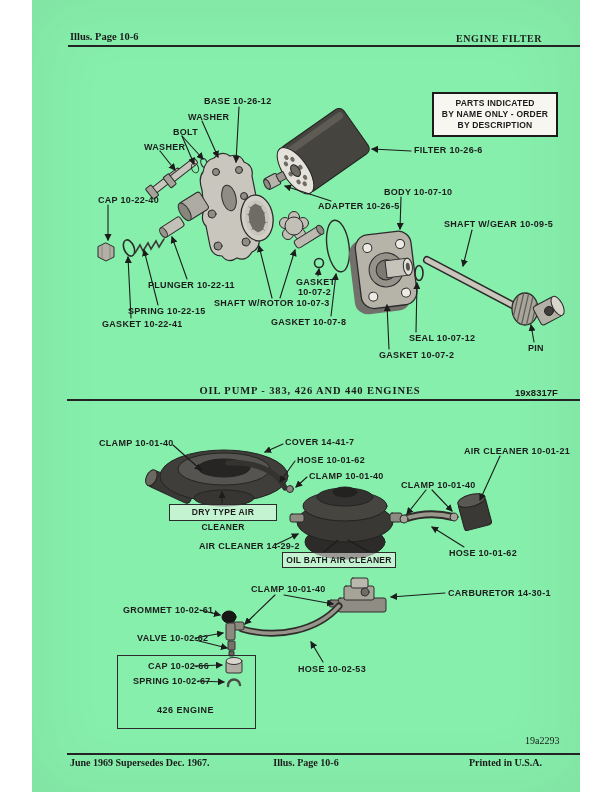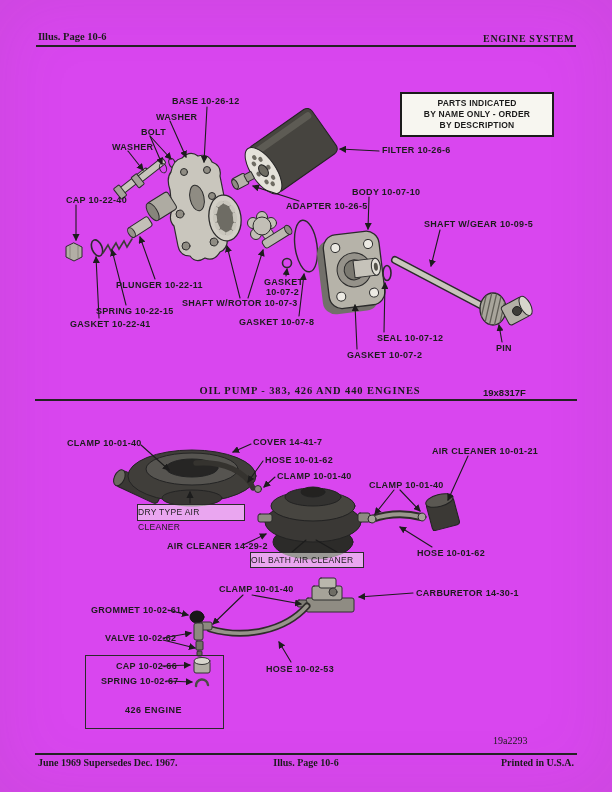--- a/index.html
+++ b/index.html
@@ -1,54 +1,54 @@
 <!DOCTYPE html>
 <html><head>
 <meta charset="utf-8">
 <style>
   html,body { margin:0; padding:0; background:#ffffff; }
   .page {
-    position:relative; width:612px; height:792px; margin:0 auto;
-    background:#d946ef; color:#1b1b1b; overflow:hidden;
+    position:relative; width:548px; height:792px; margin:0 auto;
+    background:#86efac; color:#1b1b1b; overflow:hidden;
     font-family:"Liberation Sans", sans-serif;
     box-shadow: inset 0 0 70px rgba(90,85,70,0.10);
   }
   .abs { position:absolute; white-space:nowrap; }
   .lbl { position:absolute; white-space:nowrap; z-index:3;
          font-size:9px; font-weight:bold; letter-spacing:0.3px; color:#1c1c1c;text-align:right; }
   .serif { font-family:"Liberation Serif", serif; }
   .hdr-left  { left:38px; top:31px; font-size:10.5px; font-weight:bold; }
   .hdr-title { left:0; right:0; top:23px; text-align:center; font-size:18px;
                font-weight:bold; letter-spacing:1.6px; }
   .hdr-right { right:38px; top:33px; font-size:10px; font-weight:bold; letter-spacing:0.6px; }
   .rule { position:absolute; background:#232323; z-index:2; }
   .caption { position:absolute; left:0; right:0; text-align:center;
              font-size:10.5px; font-weight:bold; letter-spacing:0.9px; z-index:3;margin-left:8px; }
   .notice { position:absolute; left:400px; top:92px; width:118px; z-index:3;
-            border:2px solid #1b1b1b; background:#f7f6f0; padding:4px 16px;
+            border:2px solid #1b1b1b; background:#f7f6f0; padding:4px 2px;
             text-align:center; font-size:8.5px; font-weight:bold; line-height:11px;
             letter-spacing:0.2px; }
   .part-box { position:absolute; z-index:3; border:1.5px solid #2b2b2b;
-              background:rgba(247,246,240,0.55); 
-              font-size:8.5px; font-weight:normal; letter-spacing:0.3px; }
+              background:rgba(247,246,240,0.55); text-align:center;
+              font-size:8.5px; font-weight:bold; letter-spacing:0.3px; }
   .engine-box { position:absolute; left:85px; top:655px; width:137px; height:72px;
                 border:1.5px solid #2b2b2b; z-index:2; }
   .fig-num { position:absolute; z-index:3; font-size:9.5px; font-weight:bold;margin-top:25px; }
   .footer-left  { left:38px; top:757px; font-size:10px; font-weight:bold; }
   .footer-center{ left:0; right:0; top:757px; text-align:center; font-size:10px; font-weight:bold; }
   .footer-right { right:38px; top:757px; font-size:10px; font-weight:bold; }
   svg.art { position:absolute; left:0; top:0; z-index:1; }
 </style>
 </head>
 <body>
 
 <div class="page">
 
   <div class="abs serif hdr-left">Illus. Page 10-6</div>
-  <div class="abs serif hdr-right">ENGINE SYSTEM</div>
+  <div class="abs serif hdr-right">ENGINE FILTER</div>
   <div class="rule" style="left:36px; top:45px; width:540px; height:2px;"></div>
 
   <div class="notice">
     <div>PARTS INDICATED</div>
     <div>BY NAME ONLY - ORDER</div>
     <div>BY DESCRIPTION</div>
   </div>
 
   <svg class="art" width="612" height="792" viewBox="0 0 612 792">
     <defs>
@@ -275,21 +275,21 @@
   </svg>
 
   <span class="lbl" style="left:172px;top:96px">BASE 10-26-12</span>
   <span class="lbl" style="left:156px;top:112px">WASHER</span>
   <span class="lbl" style="left:141px;top:127px">BOLT</span>
   <span class="lbl" style="left:112px;top:142px">WASHER</span>
   <span class="lbl" style="left:66px;top:195px">CAP 10-22-40</span>
   <span class="lbl" style="left:382px;top:145px">FILTER 10-26-6</span>
   <span class="lbl" style="left:286px;top:201px">ADAPTER 10-26-5</span>
   <span class="lbl" style="left:352px;top:187px">BODY 10-07-10</span>
-  <span class="lbl" style="left:424px;top:219px">SHAFT W/GEAR 10-09-5</span>
+  <span class="lbl" style="left:412px;top:219px">SHAFT W/GEAR 10-09-5</span>
   <span class="lbl" style="left:116px;top:280px">PLUNGER 10-22-11</span>
   <span class="lbl" style="left:182px;top:298px">SHAFT W/ROTOR 10-07-3</span>
   <span class="lbl" style="left:264px;top:277px">GASKET</span>
   <span class="lbl" style="left:266px;top:287px">10-07-2</span>
   <span class="lbl" style="left:96px;top:306px">SPRING 10-22-15</span>
   <span class="lbl" style="left:70px;top:319px">GASKET 10-22-41</span>
   <span class="lbl" style="left:239px;top:317px">GASKET 10-07-8</span>
   <span class="lbl" style="left:377px;top:333px">SEAL 10-07-12</span>
   <span class="lbl" style="left:347px;top:350px">GASKET 10-07-2</span>
   <span class="lbl" style="left:496px;top:343px">PIN</span>

